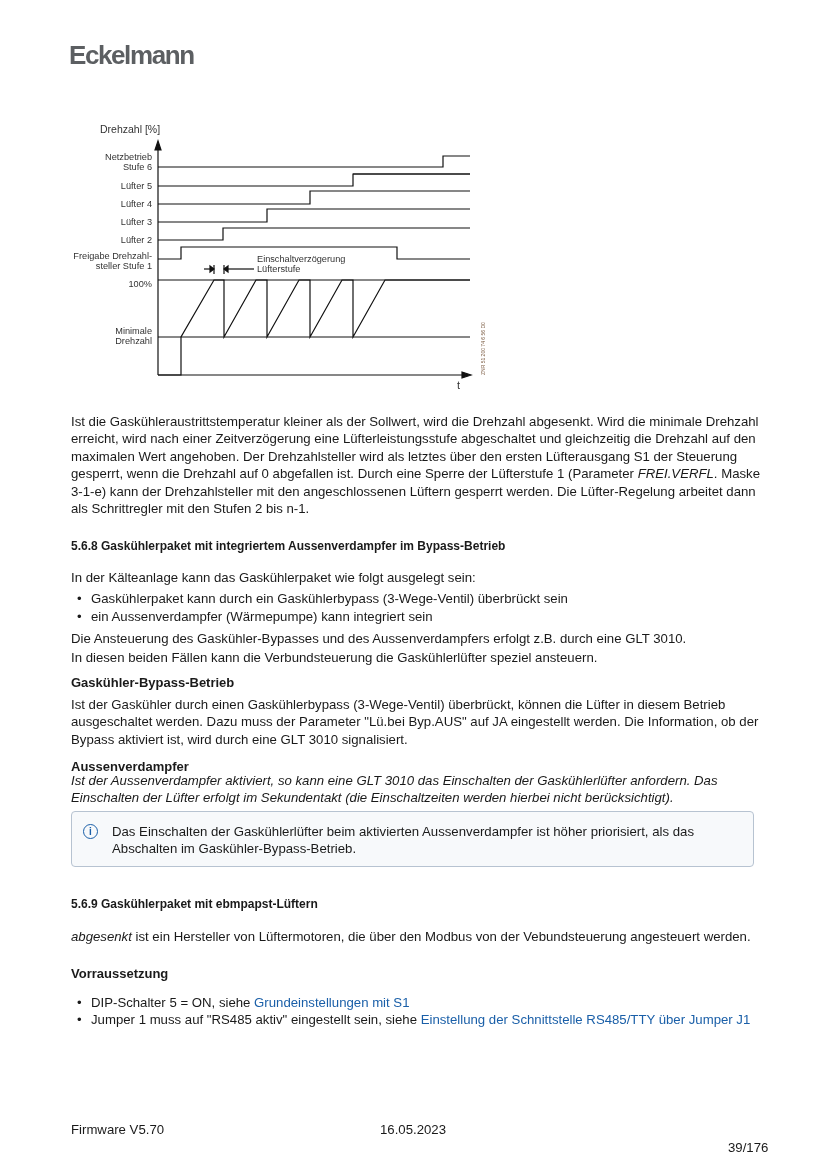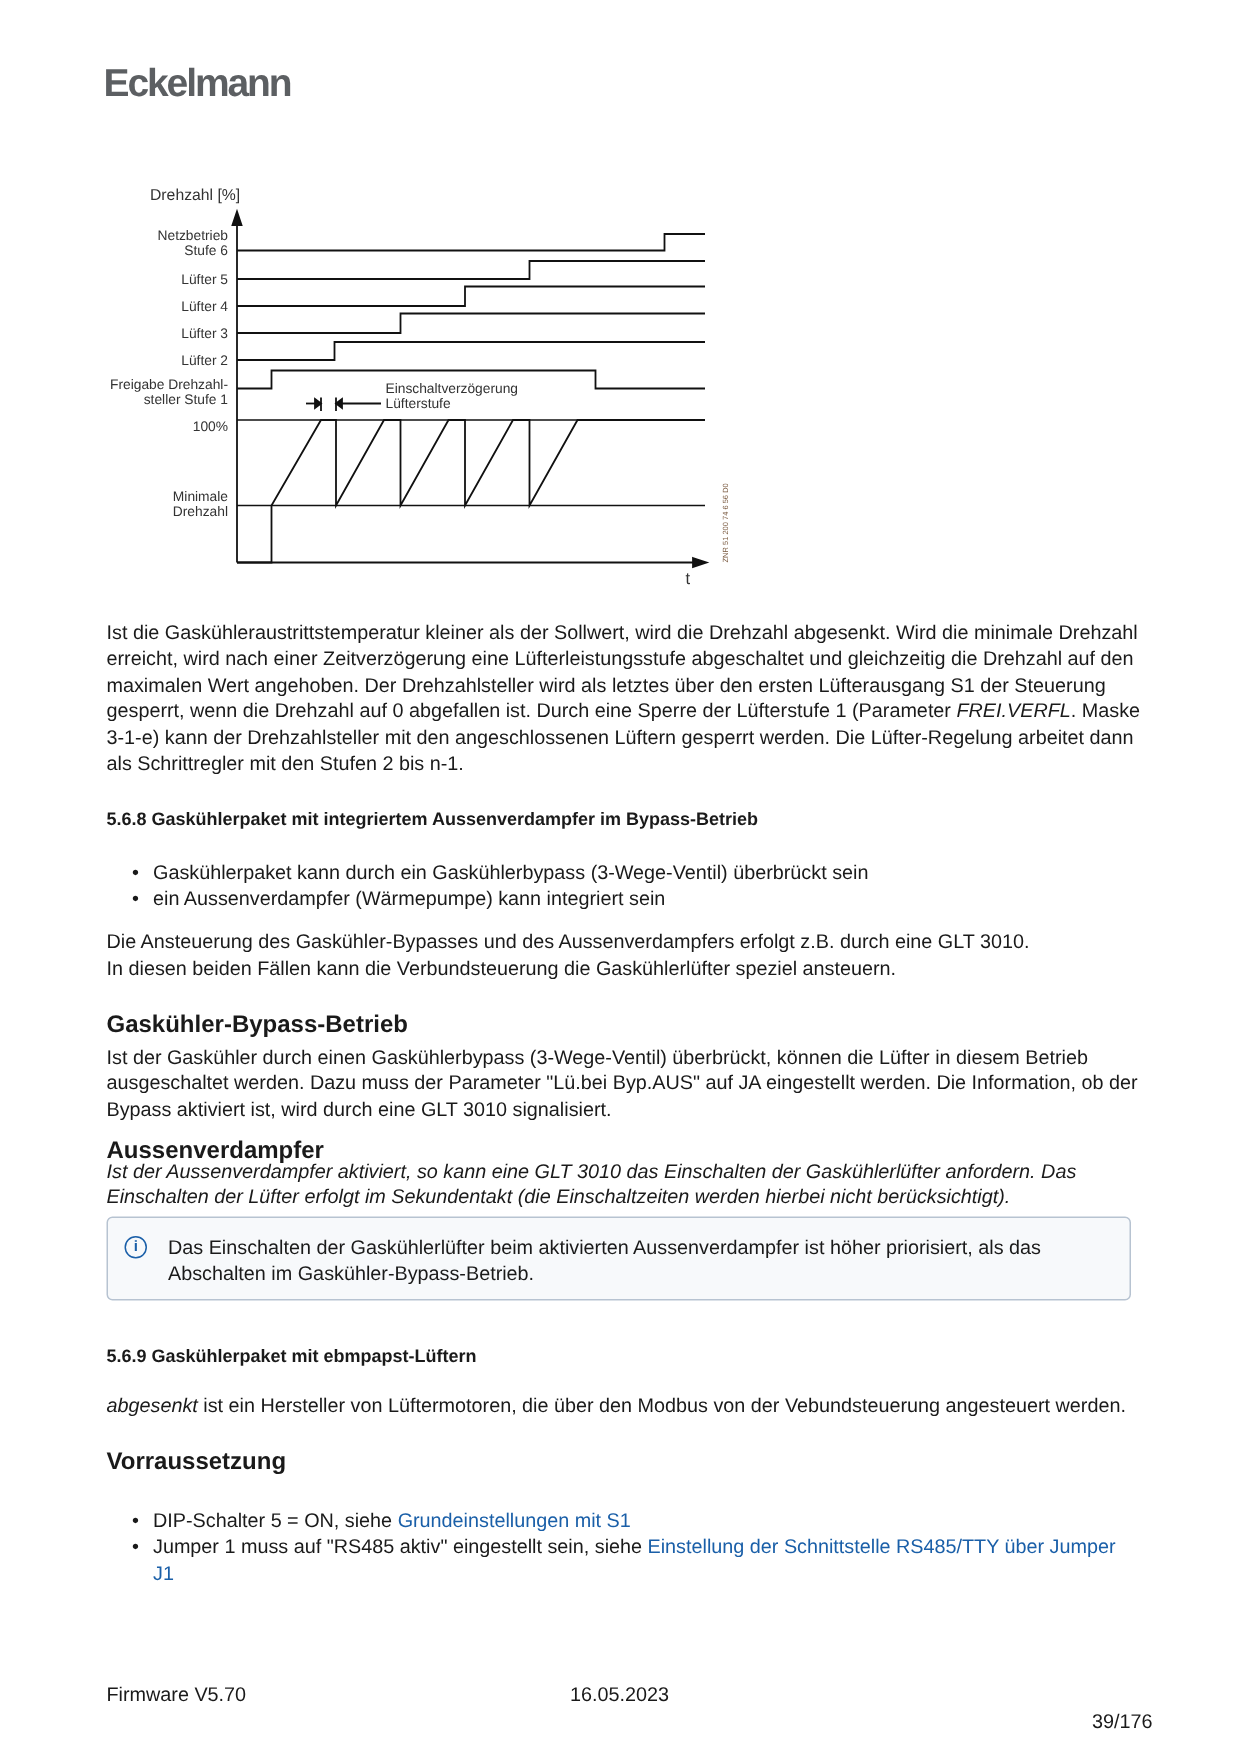--- a/index.html
+++ b/index.html
@@ -5,22 +5,22 @@
   html, body { margin:0; padding:0; background:#fff; }
   body { width:827px; height:1169px; position:relative; overflow:hidden;
          font-family:"Liberation Sans", sans-serif; color:#1a1a1a; }
   .logo { position:absolute; left:69px; top:40px; font-size:26px; font-weight:bold;
           color:#5c5f62; letter-spacing:-1.4px; }
   #diagram { position:absolute; left:0; top:0; }
   .dtext { font-family:"Liberation Sans", sans-serif; fill:#333; }
   .body { position:absolute; left:71px; width:690px; font-size:13.2px; line-height:17.4px; }
   .p { margin:0; }
   h2 { position:absolute; left:71px; margin:0; font-size:12px; font-weight:bold; }
-  h3 { position:absolute; left:71px; margin:0; font-size:16px; font-weight:bold; }
-  ul { margin:11px; padding:0; list-style:none; }
+  h3 { position:absolute; left:71px; margin:0; font-size:13px; font-weight:bold; }
+  ul { margin:0; padding:0; list-style:none; }
   ul li { position:relative; padding-left:20px; }
   ul li::before { content:"•"; position:absolute; left:6px; top:0; }
   a, .link { color:#1a5fa8; text-decoration:none; }
   .note { position:absolute; left:71px; top:811px; width:683px; height:56px; border:1px solid #b7c3d1;
           border-radius:4px; background:#f7f9fb; box-sizing:border-box; }
   .note .icon { position:absolute; left:11px; top:12px; width:13px; height:13px; border:1.5px solid #1a5fa8;
                 border-radius:50%; color:#1a5fa8; font-size:10px; line-height:13px; text-align:center; font-weight:bold; }
   .note .txt { position:absolute; left:40px; top:11px; width:630px; font-size:13.2px; line-height:17.4px; }
   .footer { position:absolute; top:1122px; font-size:13.2px; }
 </style>
@@ -78,20 +78,21 @@
   </g>
 </svg>
 
 <div class="body" style="top:413px;">
   <p class="p"><span>Ist die Gaskühleraustrittstemperatur kleiner als der Sollwert, wird die Drehzahl abgesenkt. Wird die minimale Drehzahl erreicht, wird nach einer Zeitverzögerung eine Lüfterleistungsstufe abgeschaltet und gleichzeitig die Drehzahl auf den maximalen Wert angehoben. Der Drehzahlsteller wird als letztes über den ersten Lüfterausgang S1 der Steuerung gesperrt, wenn die Drehzahl auf 0 abgefallen ist. Durch eine Sperre der Lüfterstufe 1 (Parameter </span><i>FREI.VERFL</i><span>. Maske 3-1-e) kann der Drehzahlsteller mit den angeschlossenen Lüftern gesperrt werden. Die Lüfter-Regelung arbeitet dann als Schrittregler mit den Stufen 2 bis n-1.</span></p>
 </div>
 
 <h2 style="top:539px;">5.6.8  Gaskühlerpaket mit integriertem Aussenverdampfer im Bypass-Betrieb</h2>
 
 <div class="body" style="top:569px;">
+  <p class="p">In der Kälteanlage kann das Gaskühlerpaket wie folgt ausgelegt sein:</p>
   <ul style="margin-top:4px;">
     <li>Gaskühlerpaket kann durch ein Gaskühlerbypass (3-Wege-Ventil) überbrückt sein</li>
     <li>ein Aussenverdampfer (Wärmepumpe) kann integriert sein</li>
   </ul>
   <p class="p" style="margin-top:5px;">Die Ansteuerung des Gaskühler-Bypasses und des Aussenverdampfers erfolgt z.B. durch eine GLT 3010.</p>
   <p class="p" style="margin-top:1px;">In diesen beiden Fällen kann die Verbundsteuerung die Gaskühlerlüfter speziel ansteuern.</p>
 </div>
 
 <h3 style="top:675px;">Gaskühler-Bypass-Betrieb</h3>
 <div class="body" style="top:696px;">Ist der Gaskühler durch einen Gaskühlerbypass (3-Wege-Ventil) überbrückt, können die Lüfter in diesem Betrieb ausgeschaltet werden. Dazu muss der Parameter "Lü.bei Byp.AUS" auf JA eingestellt werden. Die Information, ob der Bypass aktiviert ist, wird durch eine GLT 3010 signalisiert.</div>

